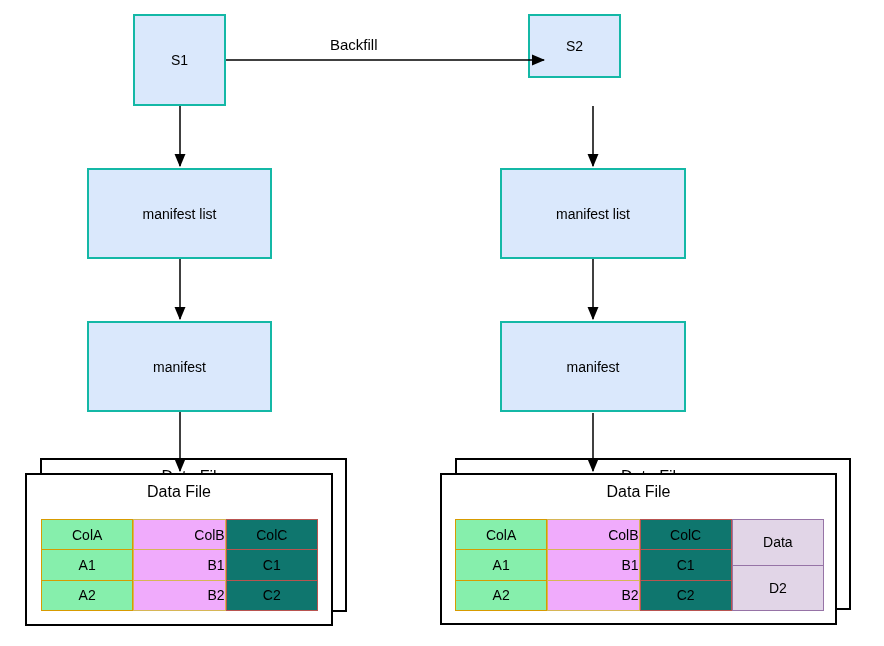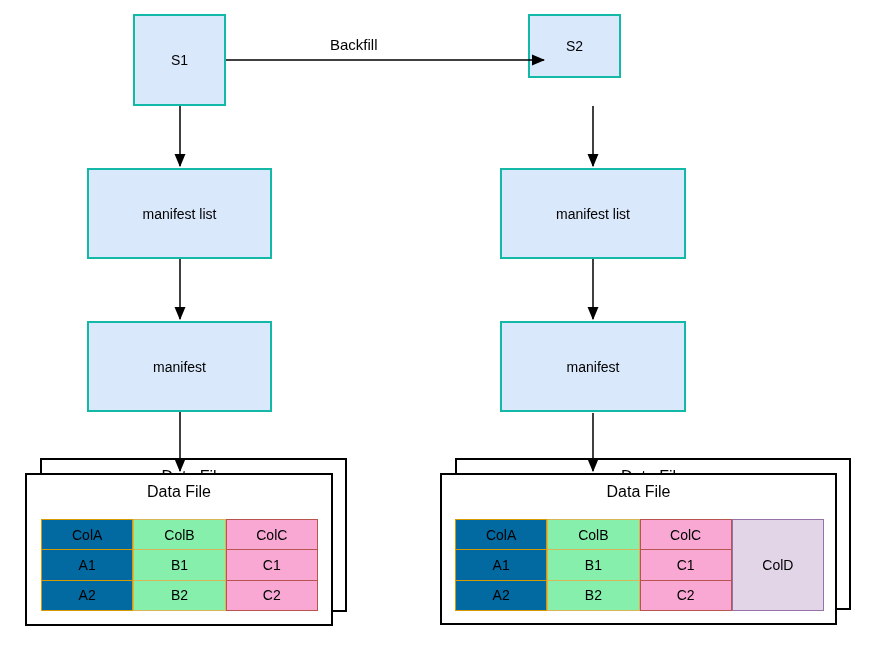--- a/index.html
+++ b/index.html
@@ -69,23 +69,23 @@
   .df-col-3 { width: 92.33px; }
   .df-col-4 { width: 92.25px; }
   .df-cell {
     flex: 1 1 0;
     display: flex;
     align-items: center;
     justify-content: center;
     font-size: 14px;
   }
   .df-cell + .df-cell { border-top-style: solid; border-top-width: 1.5px; }
-  .theme-orange { background: #0369a1; border-color: #d79b00; }
-  .theme-yellow { background: #86efac; border-color: #d6b656; }
-  .theme-red    { background: #f9a8d4; border-color: #b85450; }
+  .theme-orange { background: #86efac; border-color: #d79b00; }
+  .theme-yellow { background: #f0abfc; border-color: #d6b656; justify-content: flex-end; }
+  .theme-red    { background: #0f766e; border-color: #b85450; }
   .theme-purple { background: #e1d5e7; border-color: #9673a6; }
 
   
   .edges {
     position: absolute;
     left: 0; top: 0;
     width: 884px; height: 646px;
     z-index: 3;
     pointer-events: none;
   }
@@ -150,21 +150,22 @@
         <div class="df-cell theme-yellow">ColB</div>
         <div class="df-cell theme-yellow">B1</div>
         <div class="df-cell theme-yellow">B2</div>
       </div>
       <div class="df-col df-col-4 theme-red">
         <div class="df-cell theme-red">ColC</div>
         <div class="df-cell theme-red">C1</div>
         <div class="df-cell theme-red">C2</div>
       </div>
       <div class="df-col df-col-4 theme-purple">
-        <div class="df-cell theme-purple">ColD</div>
+        <div class="df-cell theme-purple">Data</div>
+        <div class="df-cell theme-purple">D2</div>
       </div>
     </div>
   </div>
 
   <div class="edge-label">Backfill</div>
 
   <svg class="edges" width="884" height="646" viewBox="0 0 884 646" xmlns="http://www.w3.org/2000/svg">
     <defs>
       <marker id="arrowhead" viewBox="0 0 12 12" refX="11" refY="6" markerWidth="9" markerHeight="9" orient="auto">
         <path d="M0,1 L12,6 L0,11 z" fill="#000000"></path>

